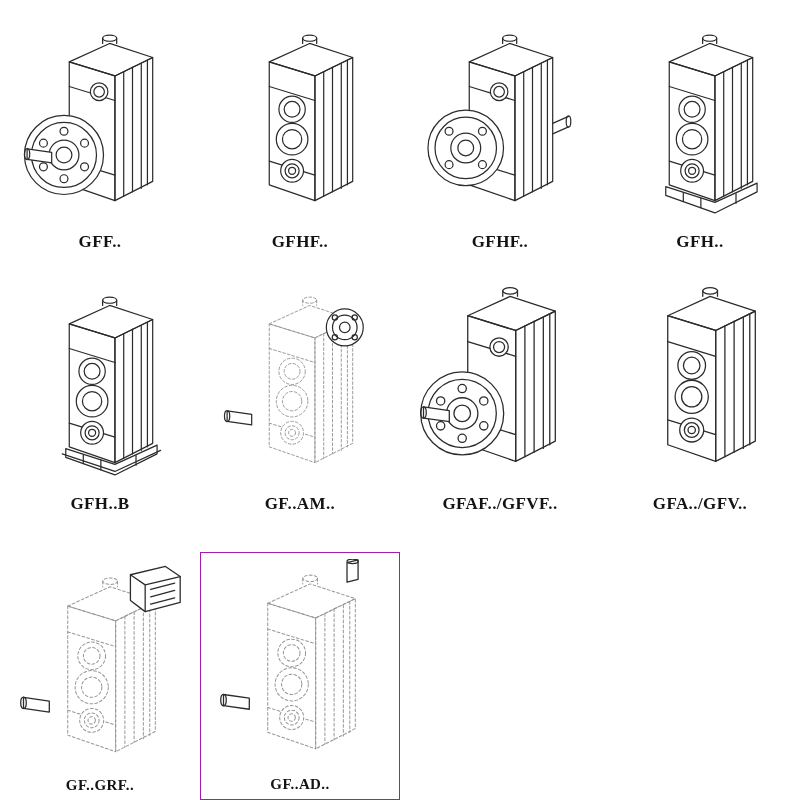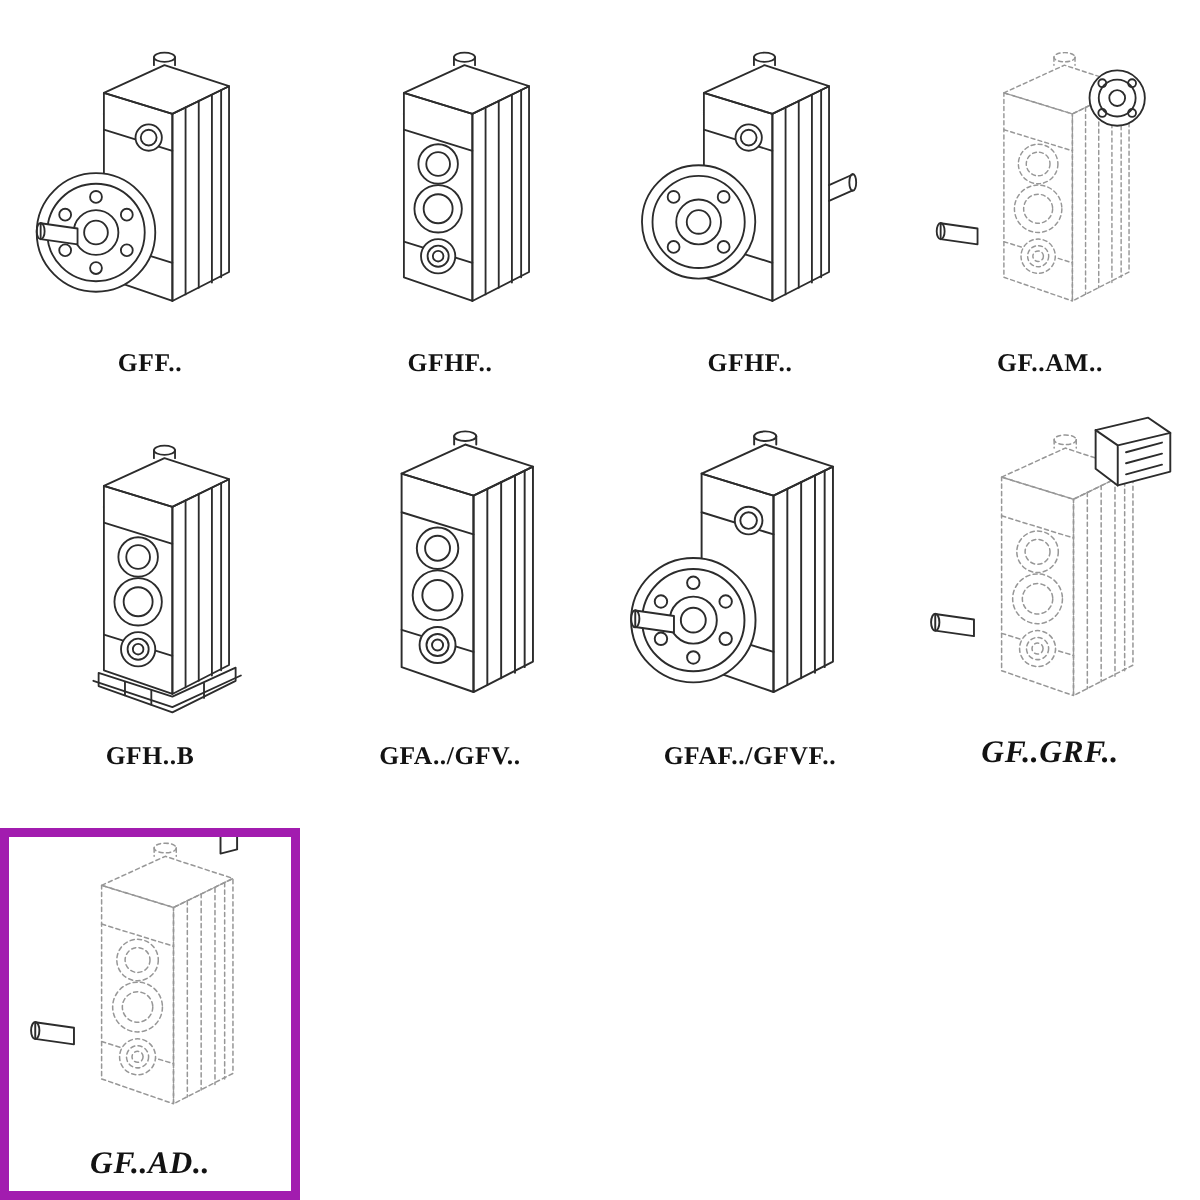--- a/index.html
+++ b/index.html
@@ -9,28 +9,28 @@
     grid-template-columns:repeat(4,200px);
     grid-template-rows:258px 262px 280px;
     font-family:"Liberation Serif","DejaVu Serif",serif;
   }
   figure.cell{
     margin:0;padding:12px 2px 6px;
     display:flex;flex-direction:column;
     align-items:center;justify-content:flex-end;
     overflow:hidden;
   }
-  figure.cell.boxed{border:6px solid #a21caf;margin-top:32px;}
+  figure.cell.boxed{border:1px solid #a21caf;margin-top:32px;}
   .drawing{width:178px;height:202px;flex:0 0 auto;}
   .row3 .drawing{height:212px;}
   .label{
     font-weight:700;font-size:17px;letter-spacing:.4px;color:#131313;
     margin-top:5px;white-space:nowrap;text-align:center;
   }
-  .label.big{font-size:21px;font-style:italic;}
+  .label.big{font-size:15px;}
   
   .ln{stroke:#2c2c2c;stroke-width:1.4;fill:none;stroke-linejoin:round;stroke-linecap:round;}
   .ph{stroke:#979797;stroke-width:1.1;fill:none;stroke-dasharray:3 2.4;stroke-linejoin:round;stroke-linecap:round;}
 </style>
 </head>
 <body>
 
 <svg width="0" height="0" style="position:absolute" aria-hidden="true">
   <defs>
     <g id="gbody">
@@ -230,52 +230,58 @@
     <figcaption class="label">GFHF..</figcaption>
   </figure>
 
   <figure class="cell">
     <svg class="drawing" viewBox="0 0 190 230">
         <use href="#sym-flange4"></use>
       </svg>
     <figcaption class="label">GFHF..</figcaption>
   </figure>
 
+  <figure class="cell">
+    <svg class="drawing" viewBox="0 0 190 230">
+        <use href="#sym-foot"></use>
+      </svg>
+    <figcaption class="label">GFH..</figcaption>
+  </figure>
+
+  <figure class="cell">
+    <svg class="drawing" viewBox="0 0 190 230">
+        <use href="#sym-foot-b"></use>
+      </svg>
+    <figcaption class="label">GFH..B</figcaption>
+  </figure>
 
   <figure class="cell">
     <svg class="drawing" viewBox="0 0 190 230">
         <use href="#sym-am"></use>
       </svg>
     <figcaption class="label">GF..AM..</figcaption>
   </figure>
 
-  <figure class="cell">
-    <svg class="drawing" viewBox="0 0 190 230">
-        <use href="#sym-foot-b"></use>
-      </svg>
-    <figcaption class="label">GFH..B</figcaption>
-  </figure>
-
 
   <figure class="cell row3">
     <svg class="drawing" viewBox="0 0 190 230">
+        <use href="#sym-flange-shaft"></use>
+      </svg>
+    <figcaption class="label">GFAF../GFVF..</figcaption>
+  </figure>
+
+  <figure class="cell row3">
+    <svg class="drawing" viewBox="0 0 190 230">
         <use href="#sym-hollow"></use>
       </svg>
     <figcaption class="label">GFA../GFV..</figcaption>
   </figure>
 
   <figure class="cell row3">
     <svg class="drawing" viewBox="0 0 190 230">
-        <use href="#sym-flange-shaft"></use>
-      </svg>
-    <figcaption class="label">GFAF../GFVF..</figcaption>
-  </figure>
-
-  <figure class="cell row3">
-    <svg class="drawing" viewBox="0 0 190 230">
         <use href="#sym-grf"></use>
       </svg>
     <figcaption class="label big">GF..GRF..</figcaption>
   </figure>
 
   <figure class="cell row3 boxed">
     <svg class="drawing" viewBox="0 0 190 230">
         <use href="#sym-ad"></use>
       </svg>
     <figcaption class="label big">GF..AD..</figcaption>

